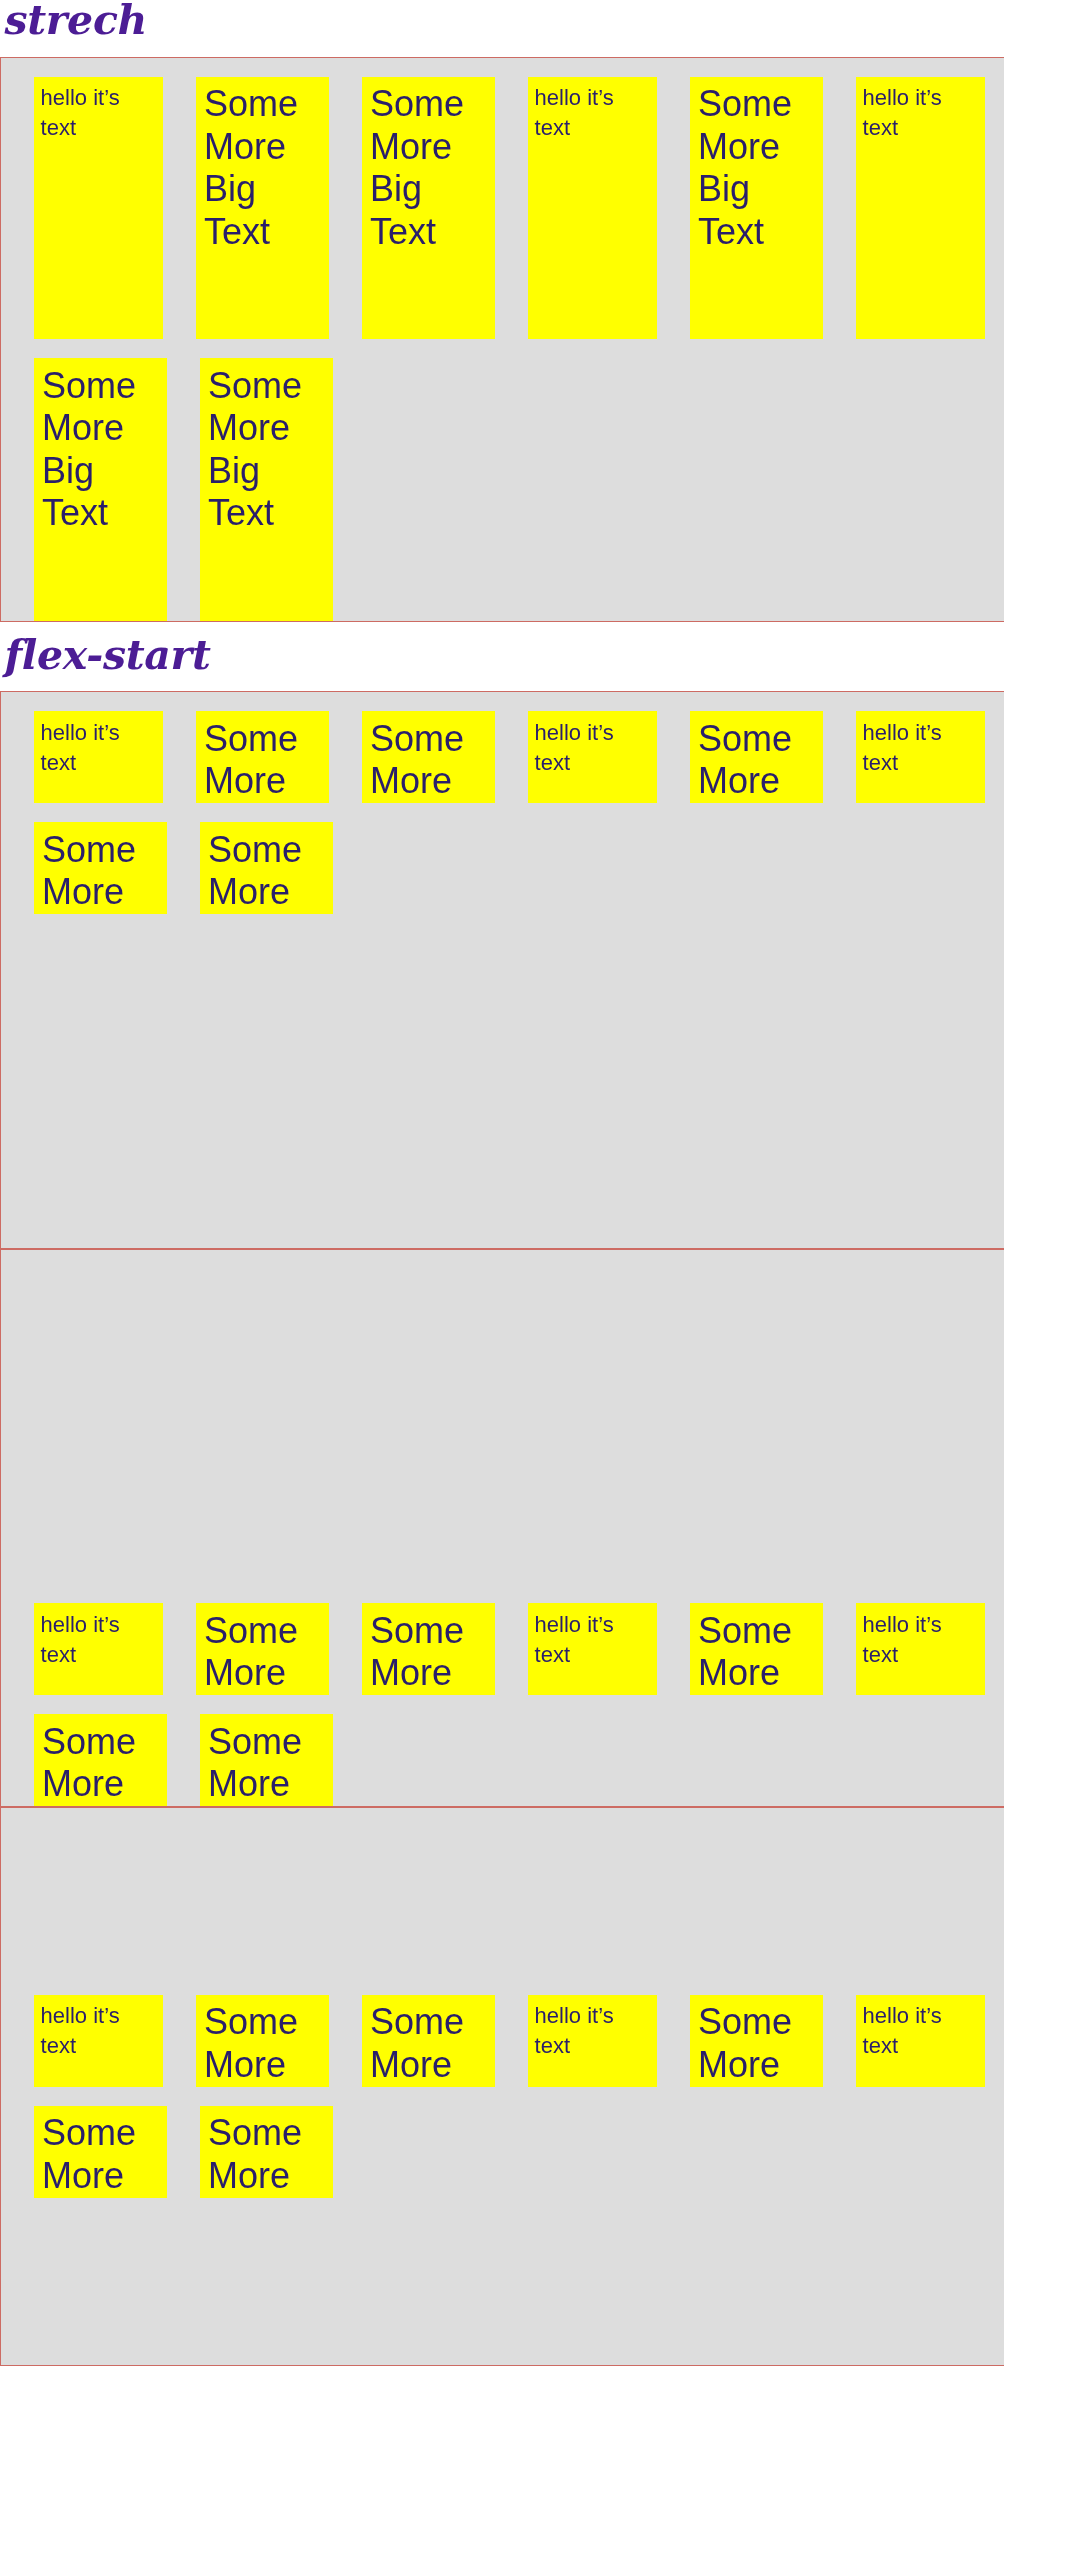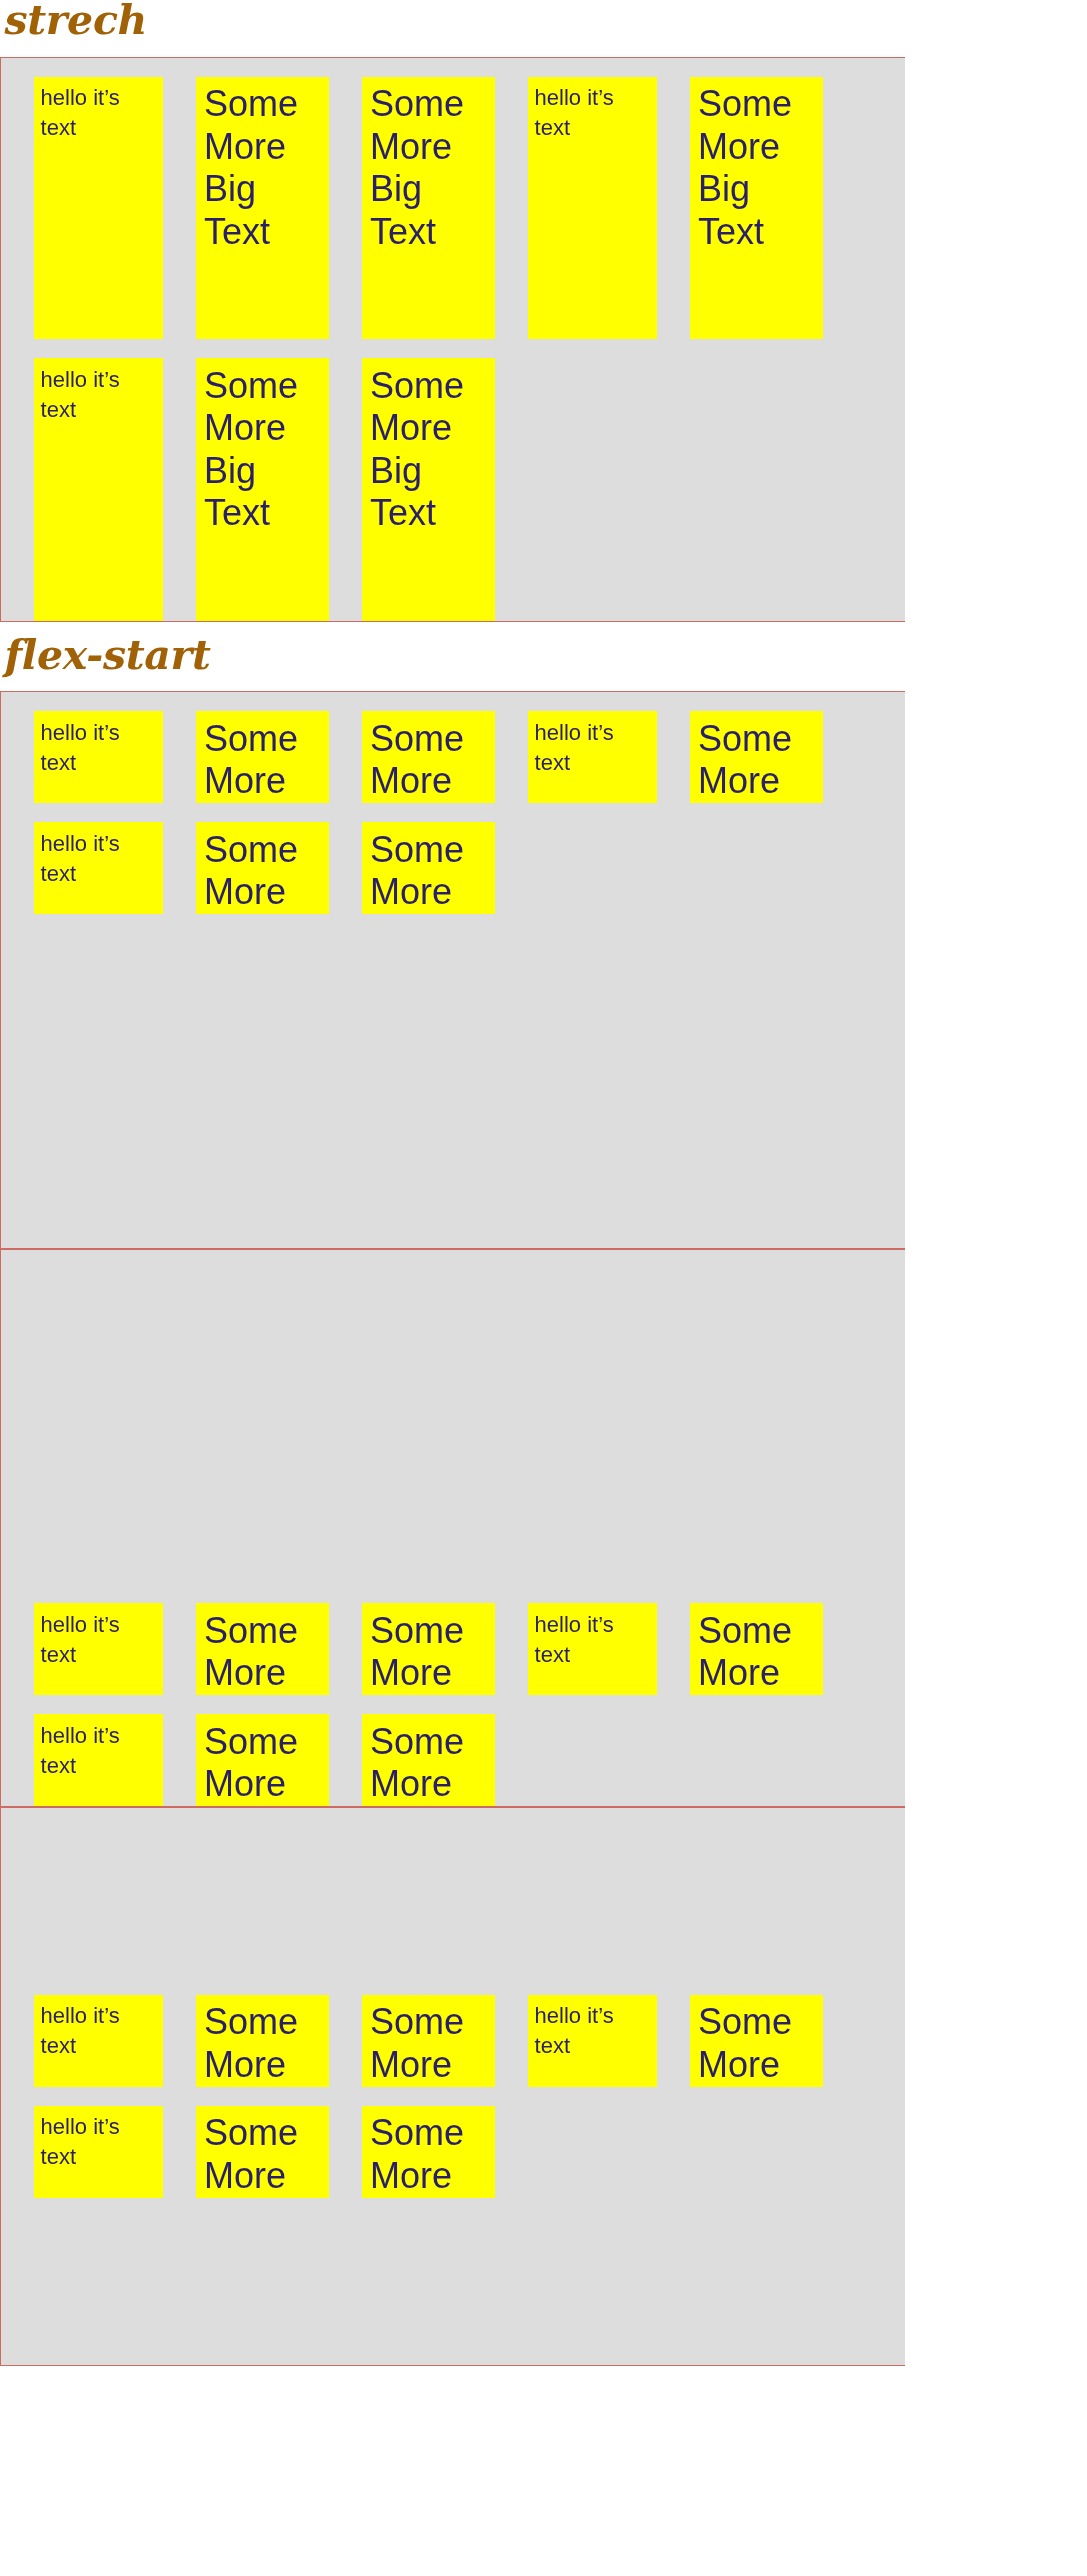--- a/index.html
+++ b/index.html
@@ -18,21 +18,21 @@
     width: 1087px;
     box-sizing: border-box;
     padding: 0 0 0 0;
   }
 
   
   .section-heading {
     font-family: "DejaVu Serif", serif;
     font-style: italic;
     font-weight: 700;
-    color: #a16207;
+    color: #4c1d95;
     font-size: 41px;
     line-height: 1.0;
     margin: 0;
     padding: 0 0 0 4.4px;
     letter-spacing: -0.3px;
     white-space: nowrap;
   }
   .heading-block {
     display: block;
     padding-top: 13px;
@@ -43,21 +43,21 @@
   }
 
   
   .flex-container {
     display: flex;
     flex-wrap: wrap;
     background: #dddddd;
     border: 1.7px solid #cd6b63;
     border-right: 0;
     box-sizing: border-box;
-    width: 905px;
+    width: 1004px;
     padding: 0;
     overflow: hidden;
   }
 
   .flex-container.stretch      { align-content: stretch;    height: 565px; }
   .flex-container.flex-start   { align-content: flex-start; height: 558px; }
   .flex-container.flex-end     { align-content: flex-end;   height: 558px; }
   .flex-container.center       { align-content: center;     height: 559px; }
 
   

